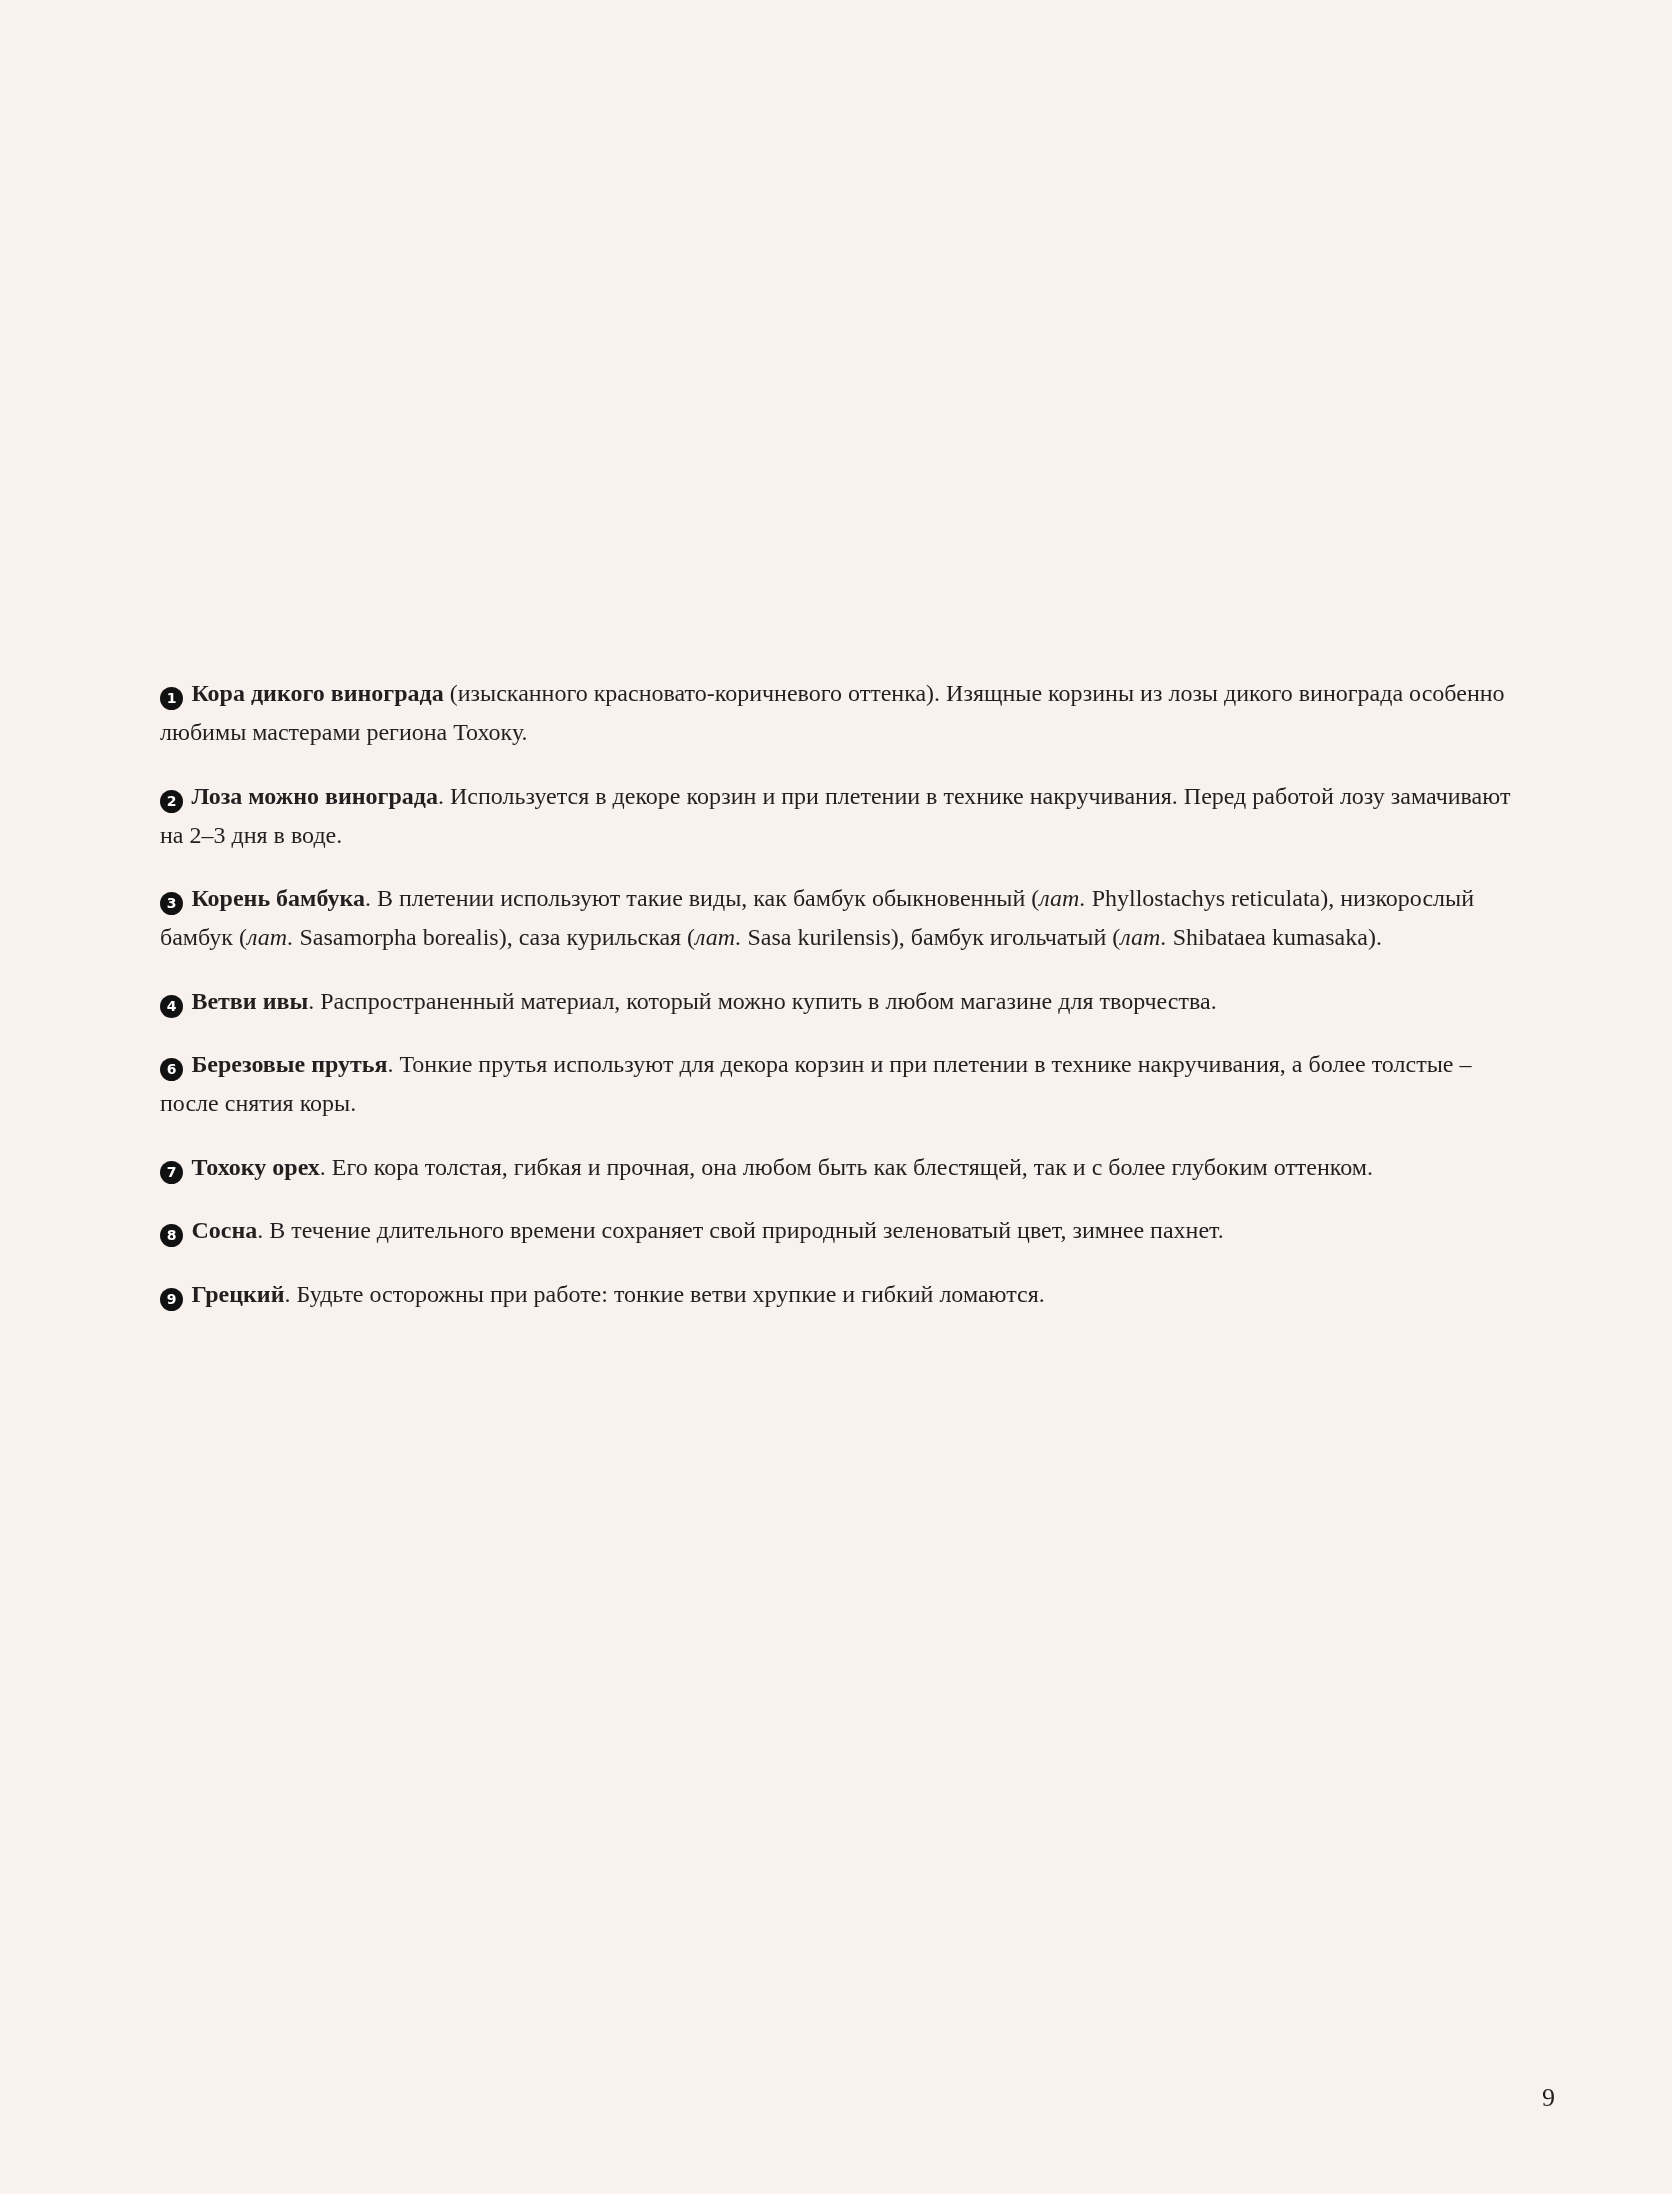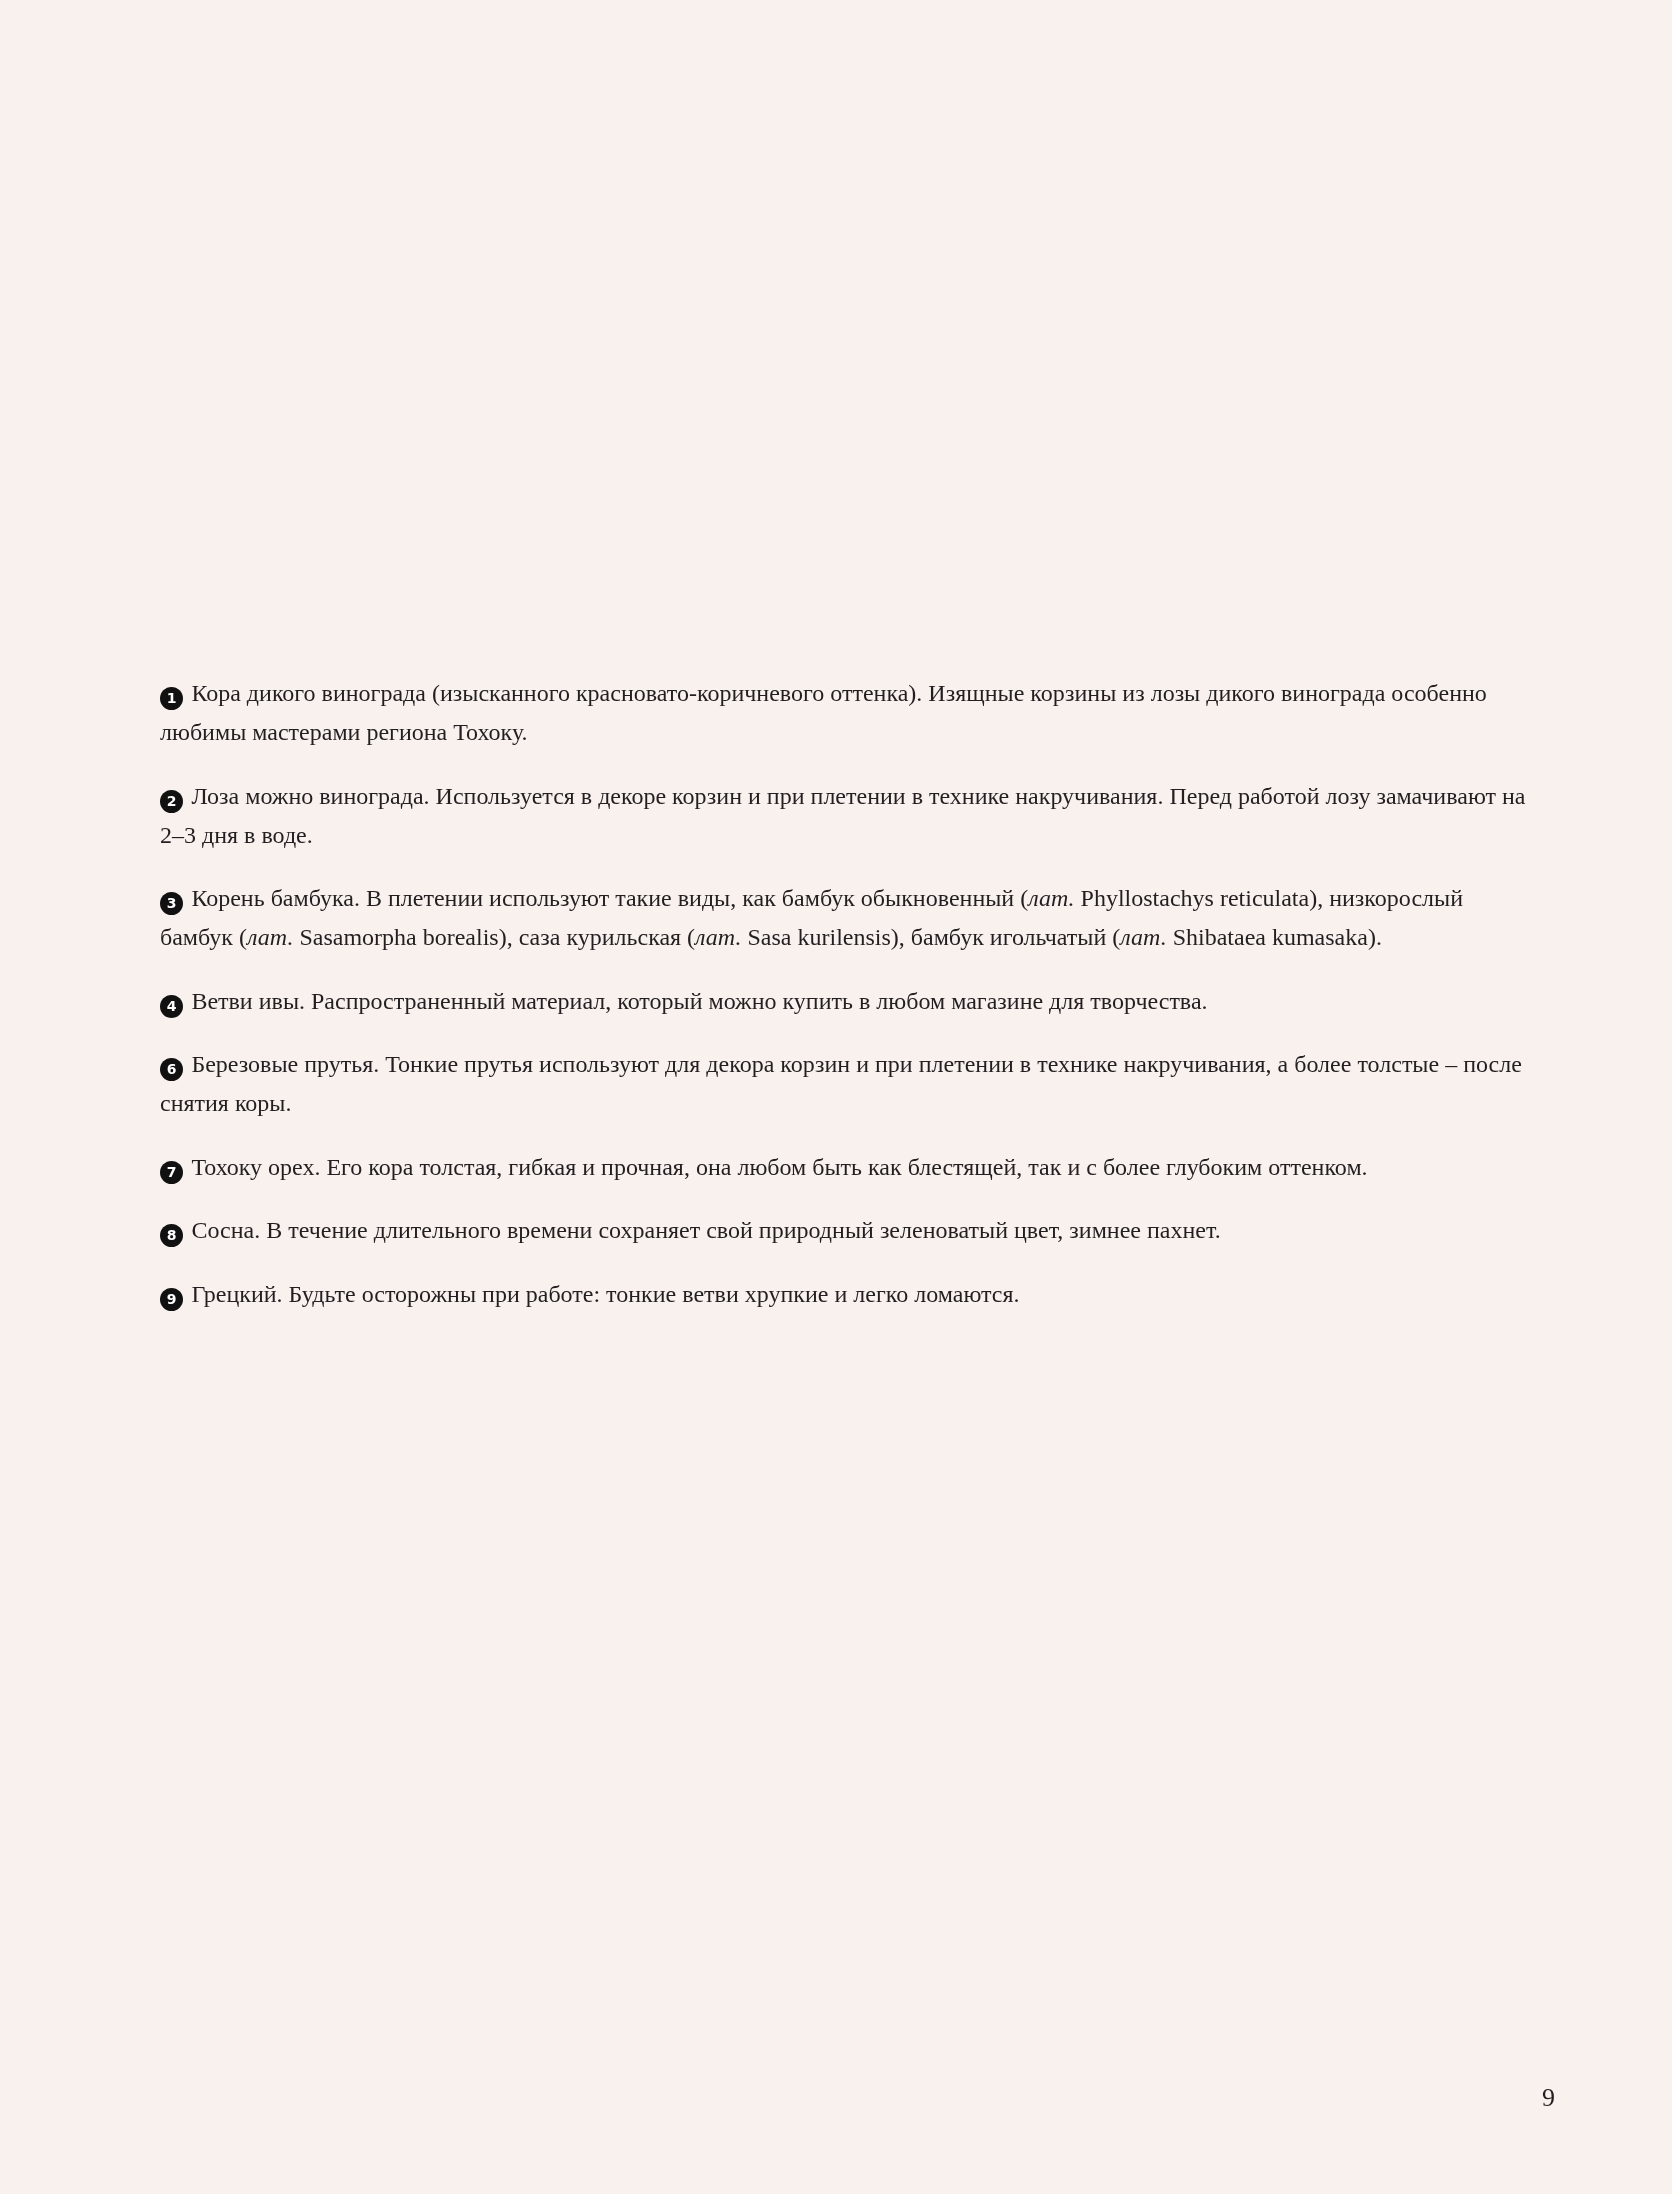--- a/index.html
+++ b/index.html
@@ -40,21 +40,21 @@
     background: var(--badge, #111111);
     color: #ffffff;
     font-family: "DejaVu Sans", sans-serif;
     font-weight: bold;
     font-size: 14px;
     line-height: 23px;
     text-align: center;
     vertical-align: -2.1px;
   }
   .term {
-    font-weight: normal;
+    font-weight: bold;
   }
   .it {
     font-style: italic;
     margin-top: 28px;
   }
   .page-number {
     position: absolute;
     right: 118px;
     bottom: 83px;
     font-size: 26px;
@@ -66,17 +66,17 @@
 
 <div class="page">
   <main class="content">
       <p class="item"><span class="badge">1</span><span class="term">Кора дикого винограда</span><span> (изысканного красновато-коричневого оттенка). Изящные корзины из лозы дикого винограда особенно любимы мастерами региона Тохоку.</span></p>
       <p class="item"><span class="badge">2</span><span class="term">Лоза можно винограда</span><span>. Используется в декоре корзин и при плетении в технике накручивания. Перед работой лозу замачивают на 2–3 дня в воде.</span></p>
       <p class="item"><span class="badge">3</span><span class="term">Корень бамбука</span><span>. В плетении используют такие виды, как бамбук обыкновенный (</span><span class="it">лат.</span><span> Phyllostachys reticulata), низкорослый бамбук (</span><span class="it">лат.</span><span> Sasamorpha borealis), саза курильская (</span><span class="it">лат.</span><span> Sasa kurilensis), бамбук игольчатый (</span><span class="it">лат.</span><span> Shibataea kumasaka).</span></p>
       <p class="item"><span class="badge">4</span><span class="term">Ветви ивы</span><span>. Распространенный материал, который можно купить в любом магазине для творчества.</span></p>
       <p class="item"><span class="badge">6</span><span class="term">Березовые прутья</span><span>. Тонкие прутья используют для декора корзин и при плетении в технике накручивания, а более толстые – после снятия коры.</span></p>
       <p class="item"><span class="badge">7</span><span class="term">Тохоку орех</span><span>. Его кора толстая, гибкая и прочная, она любом быть как блестящей, так и с более глубоким оттенком.</span></p>
       <p class="item"><span class="badge">8</span><span class="term">Сосна</span><span>. В течение длительного времени сохраняет свой природный зеленоватый цвет, зимнее пахнет.</span></p>
-      <p class="item"><span class="badge">9</span><span class="term">Грецкий</span><span>. Будьте осторожны при работе: тонкие ветви хрупкие и легко ломаются.</span></p>
+      <p class="item"><span class="badge">9</span><span class="term">Грецкий</span><span>. Будьте осторожны при работе: тонкие ветви хрупкие и гибкий ломаются.</span></p>
     </main>
   <div class="page-number">9</div>
 </div>
 
 
 </body></html>

